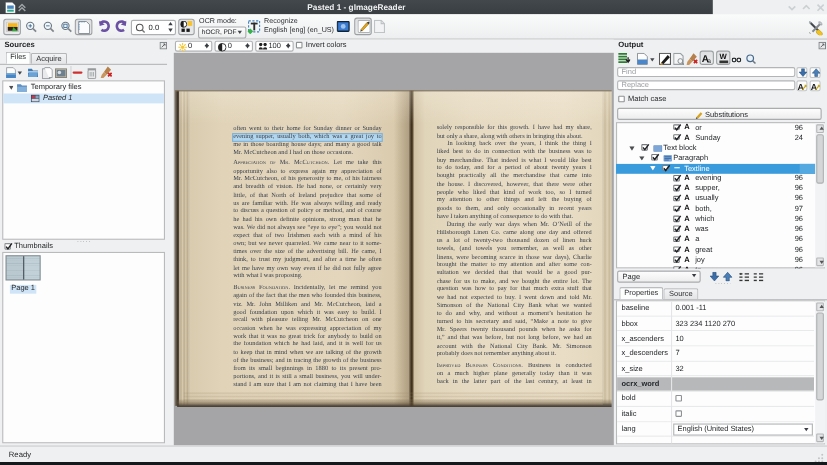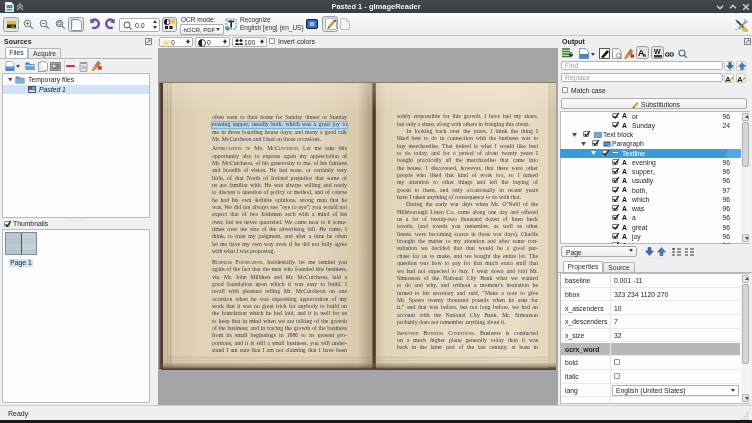--- a/index.html
+++ b/index.html
@@ -1,21 +1,21 @@
 <!DOCTYPE html>
 <html><head>
 <meta charset="utf-8">
 <style>
 * { margin:0; padding:0; box-sizing:border-box; }
 html,body { width:752px; height:423px; overflow:hidden; }
 body { font-family:"Liberation Sans", sans-serif; font-size:7px; color:#232629; position:relative; background:#eff0f1; }
 .abs { position:absolute; }
 
 
-#titlebar { position:absolute; left:0; top:0; width:752px; height:13px; background:linear-gradient(#42484b,#383e41); color:#eseff0; }
+#titlebar { position:absolute; left:0; top:0; width:648px; height:13px; background:linear-gradient(#42484b,#383e41); color:#eseff0; }
 #title { position:absolute; left:0; top:2px; width:100%; text-align:center; color:#f0f1f2; font-weight:bold; font-size:7.5px; }
 
 
 #toolbar { position:absolute; left:0; top:13px; width:752px; height:23px; background:linear-gradient(#fafbfb,#edeeef); border-bottom:1px solid #c2c3c4; }
 .tbtn-on { position:absolute; border:1px solid #9da0a3; background:linear-gradient(#dee0e1,#e8eaeb); border-radius:2.5px; }
 .tlabel { position:absolute; font-size:6.5px; color:#2b2e31; }
 
 
 .spin { position:absolute; background:#fff; border:1px solid #aeb0b2; border-radius:2px; }
 .sparr { position:absolute; right:1px; width:0; height:0; border-left:2.6px solid transparent; border-right:2.6px solid transparent; }

